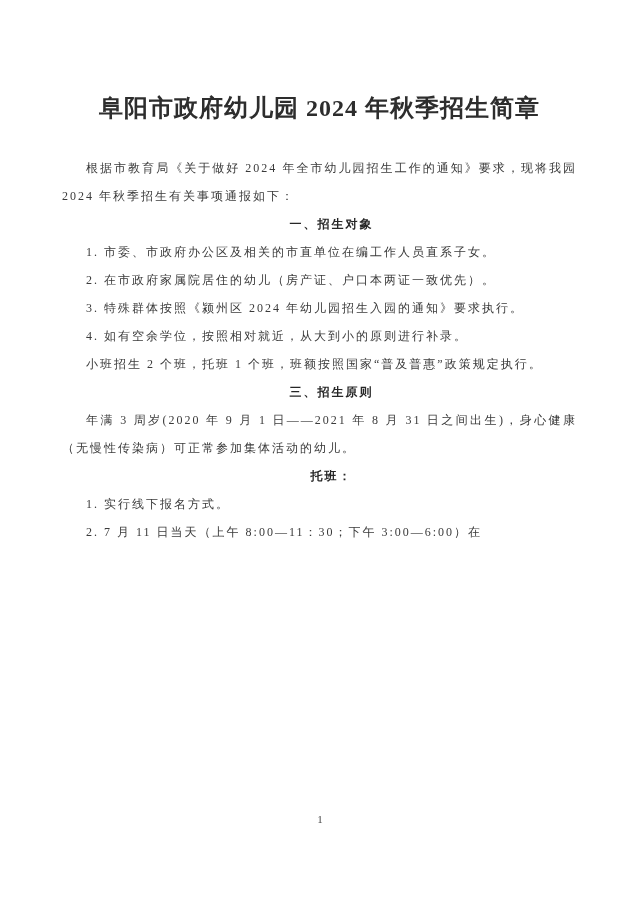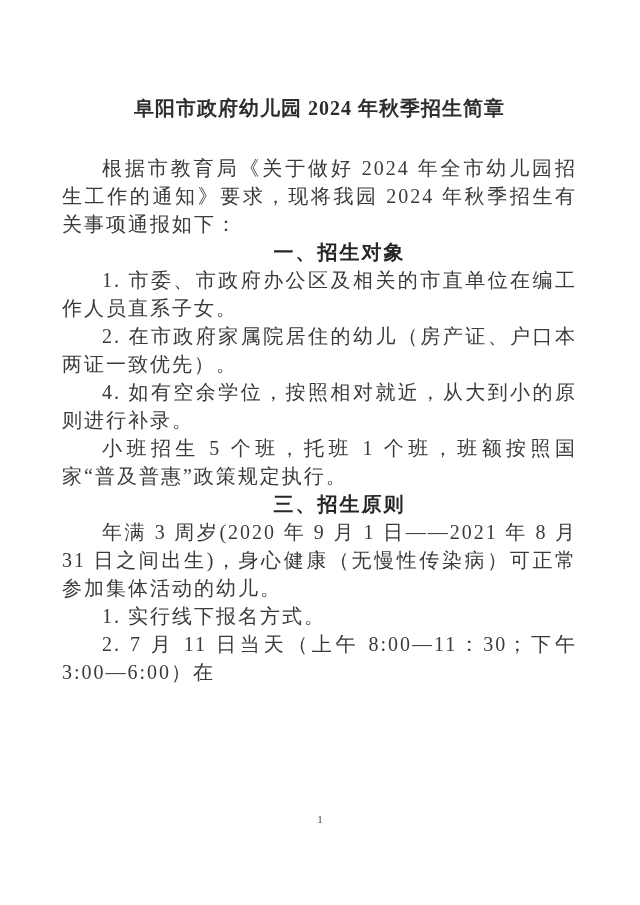--- a/index.html
+++ b/index.html
@@ -14,30 +14,30 @@
     background: #ffffff;
     box-sizing: border-box;
     padding: 93px 63px 0 62px;
     overflow: hidden;
     font-family: "Liberation Serif", "DejaVu Serif", serif;
     color: #333333;
   }
   .doc-title {
     margin: 0 0 31px 0;
     text-align: center;
-    font-size: 20px;
+    font-size: 24px;
     line-height: 30px;
     font-weight: 600;
     letter-spacing: 1px;
     color: #2d2d2d;
     font-family: "Liberation Serif", "DejaVu Serif", serif;
   }
   .doc-body p {
     margin: 0;
-    font-size: 20px;
+    font-size: 12px;
     line-height: 28px;
     letter-spacing: 2px;
     text-indent: 2em;
     text-align: justify;
     text-justify: inter-character;
     color: #3a3a3a;
   }
   .doc-body p.heading,
   .doc-body p.subheading {
     font-weight: bold;
@@ -61,22 +61,24 @@
 <body>
 
 <div class="page">
   <h1 class="doc-title">阜阳市政府幼儿园 2024 年秋季招生简章</h1>
 
   <div class="doc-body" id="doc-body">
       <p class="paragraph">根据市教育局《关于做好 2024 年全市幼儿园招生工作的通知》要求，现将我园 2024 年秋季招生有关事项通报如下：</p>
       <p class="heading">一、招生对象</p>
       <p class="paragraph">1. 市委、市政府办公区及相关的市直单位在编工作人员直系子女。</p>
       <p class="paragraph">2. 在市政府家属院居住的幼儿（房产证、户口本两证一致优先）。</p>
+      <p class="paragraph">3. 特殊群体按照《颍州区 2024 年幼儿园招生入园的通知》要求执行。</p>
       <p class="paragraph">4. 如有空余学位，按照相对就近，从大到小的原则进行补录。</p>
-      <p class="paragraph">小班招生 5 个班，托班 1 个班，班额按照国家“普及普惠”政策规定执行。</p>
+      <p class="paragraph">小班招生 2 个班，托班 1 个班，班额按照国家“普及普惠”政策规定执行。</p>
       <p class="heading">三、招生原则</p>
       <p class="paragraph">年满 3 周岁(2020 年 9 月 1 日——2021 年 8 月 31 日之间出生)，身心健康（无慢性传染病）可正常参加集体活动的幼儿。</p>
+      <p class="subheading">托班：</p>
       <p class="paragraph">1. 实行线下报名方式。</p>
       <p class="paragraph">2. 7 月 11 日当天（上午 8:00—11：30；下午 3:00—6:00）在</p>
     </div>
 
   <div class="page-number">1</div>
 </div>
 
 </body></html>

